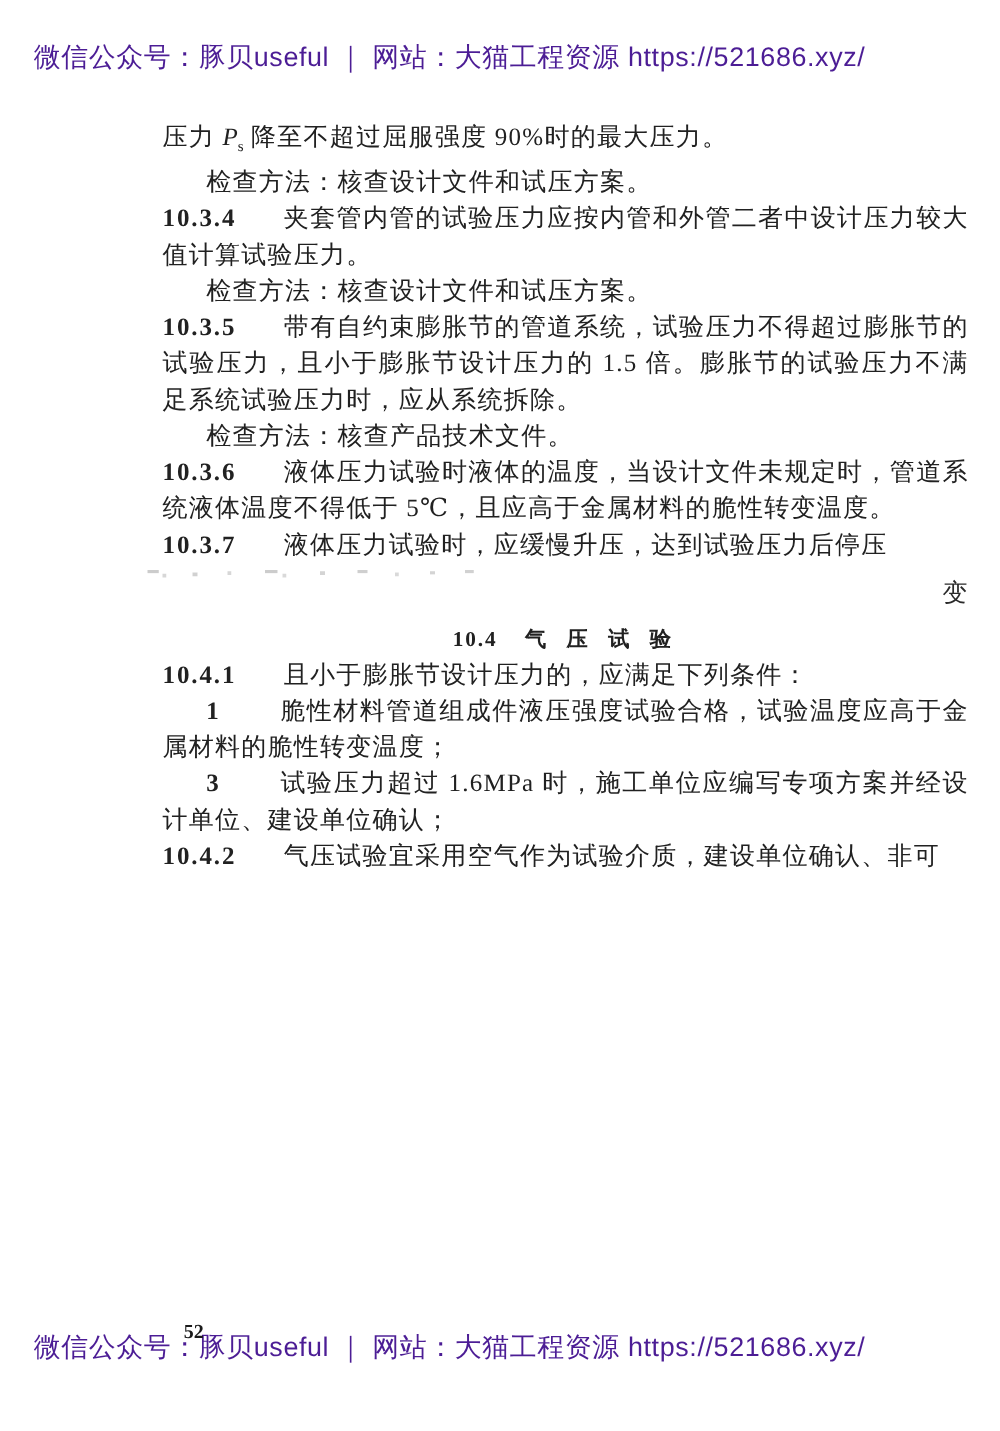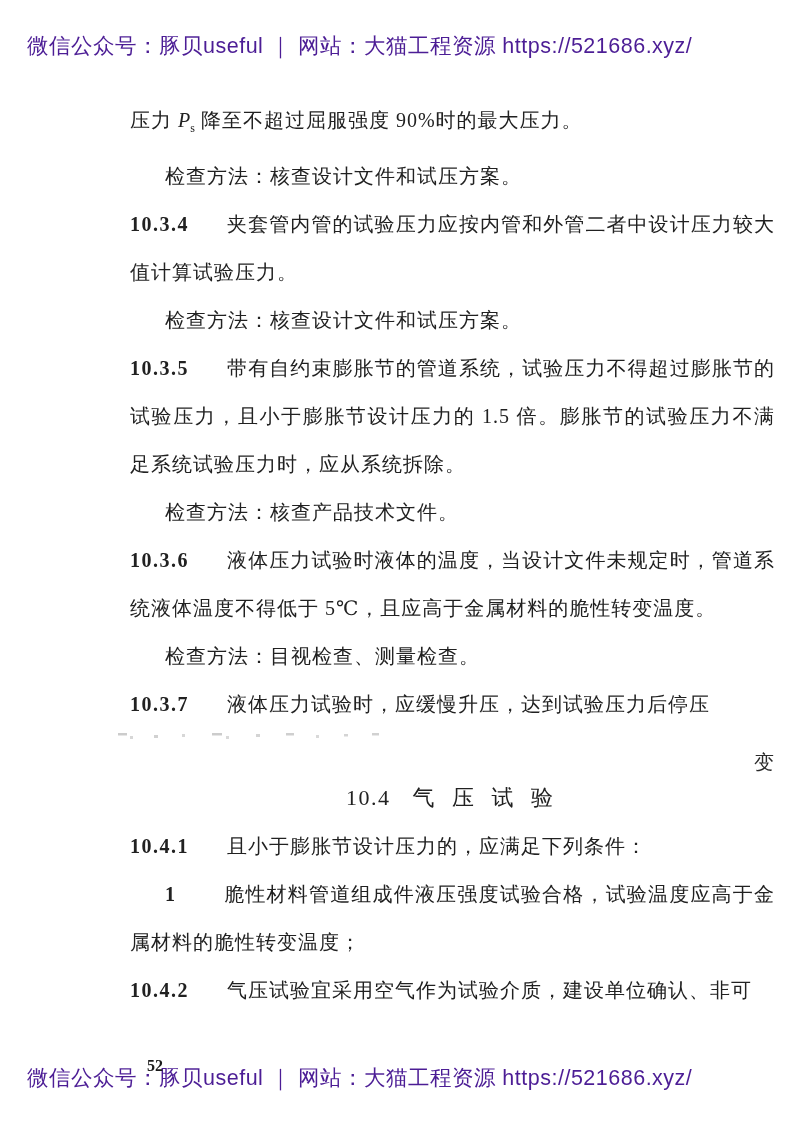--- a/index.html
+++ b/index.html
@@ -29,21 +29,21 @@
     font-weight:bold;
     color:#1a1a1a;
     font-family:"Liberation Serif","DejaVu Serif",serif;
     z-index:3;
   }
   .content{
     position:absolute;
     left:130px;top:96px;
     width:645px;
     font-size:20px;
-    line-height:48px;
+    line-height:29px;
     letter-spacing:1px;
     color:#212121;
     text-align:justify;
     text-justify:inter-character;
   }
   .content p{margin:0;}
   .check{text-indent:35px;}
   .clause-num{font-weight:bold;margin-right:38px;letter-spacing:1.5px;margin-top:40px;}
   .item{text-indent:35px;}
   .item-num{font-weight:bold;margin-right:48px;}
@@ -56,25 +56,25 @@
     left:-14px;top:2px;
     opacity:0.5;
   }
   .orphan{
     position:absolute;
     right:0px;top:10px;
     color:#2a2a2a;
   }
   .section-heading{
     text-align:center;
-    font-weight:normal;
+    font-weight:bold;
     margin-top:62px;
     margin-bottom:14px;
     text-indent:0;
-    font-size:22px;
+    font-size:17px;
   }
   .section-num{margin-right:22px;letter-spacing:1.5px;}
   .section-title{letter-spacing:6px;}
   i.sym{font-style:italic;letter-spacing:0;}
   sub.sym-sub{font-size:12px;letter-spacing:0;}
 </style>
 </head>
 <body>
 
 <div class="watermark top">微信公众号：豚贝useful ｜ 网站：大猫工程资源 https://521686.xyz/</div>
@@ -84,21 +84,20 @@
   <p><span>压力 </span><i class="sym">P</i><sub class="sym-sub">s</sub><span> 降至不超过屈服强度 90%时的最大压力。</span></p>
   <p class="check">检查方法：核查设计文件和试压方案。</p>
 
   <p class="clause"><span class="clause-num">10.3.4</span><span>夹套管内管的试验压力应按内管和外管二者中设计压力较大值计算试验压力。</span></p>
   <p class="check">检查方法：核查设计文件和试压方案。</p>
 
   <p class="clause"><span class="clause-num">10.3.5</span><span>带有自约束膨胀节的管道系统，试验压力不得超过膨胀节的试验压力，且小于膨胀节设计压力的 1.5 倍。膨胀节的试验压力不满足系统试验压力时，应从系统拆除。</span></p>
   <p class="check">检查方法：核查产品技术文件。</p>
 
   <p class="clause"><span class="clause-num">10.3.6</span><span>液体压力试验时液体的温度，当设计文件未规定时，管道系统液体温度不得低于 5℃，且应高于金属材料的脆性转变温度。</span></p>
-  <p class="check">检查方法：目视检查、测量检查。</p>
 
   <p class="clause"><span class="clause-num">10.3.7</span><span>液体压力试验时，应缓慢升压，达到试验压力后停压</span></p>
 
   <div class="fragment-row">
     <svg class="smudge" width="290" height="12" viewBox="0 0 290 12">
       <rect x="2" y="3" width="9" height="2.5" fill="#9a9a9a"></rect>
       <rect x="14" y="6" width="3" height="3" fill="#b0b0b0"></rect>
       <rect x="38" y="5" width="4" height="3" fill="#a5a5a5"></rect>
       <rect x="66" y="4" width="3" height="3" fill="#b0b0b0"></rect>
       <rect x="96" y="3" width="10" height="2.5" fill="#9a9a9a"></rect>
@@ -110,20 +109,21 @@
       <rect x="256" y="3" width="7" height="2.5" fill="#a5a5a5"></rect>
     </svg>
     <span class="orphan">变</span>
   </div>
 
   <p class="section-heading"><span class="section-num">10.4</span><span class="section-title">气 压 试 验</span></p>
 
   <p class="clause"><span class="clause-num">10.4.1</span><span>且小于膨胀节设计压力的，应满足下列条件：</span></p>
 
   <p class="item"><span class="item-num">1</span><span>脆性材料管道组成件液压强度试验合格，试验温度应高于金属材料的脆性转变温度；</span></p>
+  <p class="item"><span class="item-num">3</span><span>试验压力超过 1.6MPa 时，施工单位应编写专项方案并经设计单位、建设单位确认；</span></p>
 
 
   <p class="clause"><span class="clause-num">10.4.2</span><span>气压试验宜采用空气作为试验介质，建设单位确认、非可</span></p>
 
 </div>
 
 <div class="page-number">52</div>
 <div class="watermark bottom">微信公众号：豚贝useful ｜ 网站：大猫工程资源 https://521686.xyz/</div>
 
 </body></html>

